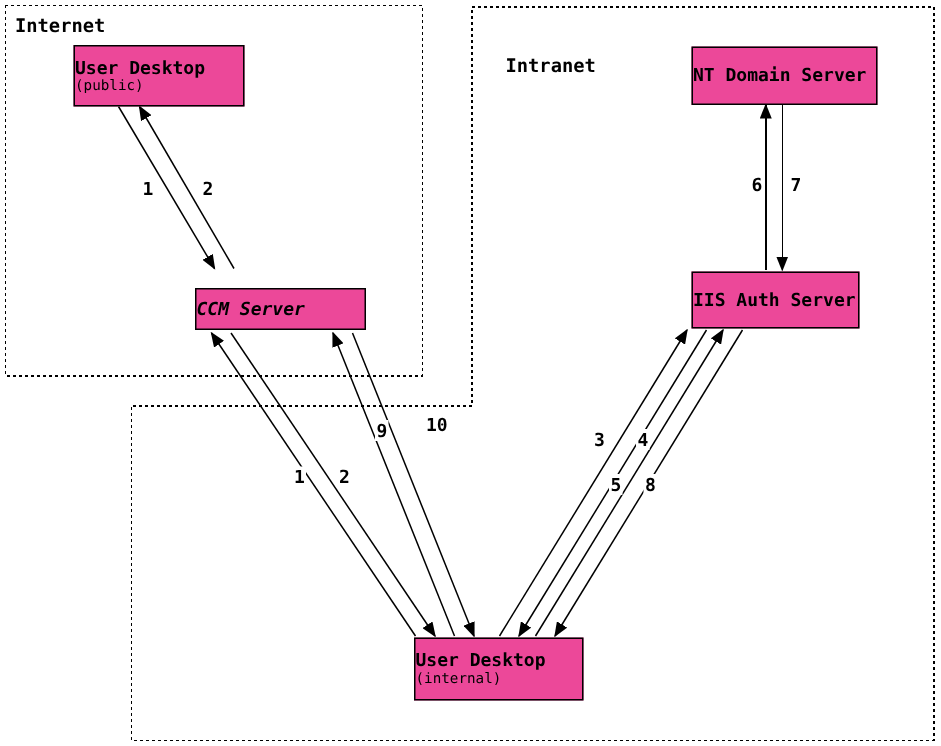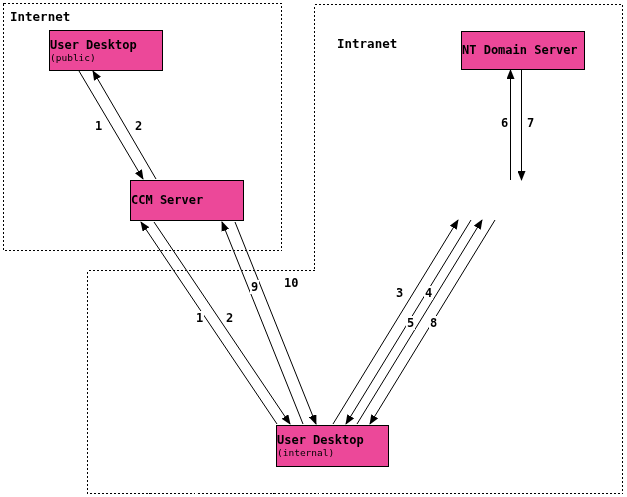--- a/index.html
+++ b/index.html
@@ -92,28 +92,31 @@
   </svg>
 
   <span class="zone-label" style="left:10px; top:9px;">Internet</span>
   <span class="zone-label" style="left:337px; top:12px;margin-top:24px;">Intranet</span>
 
   <div class="node" style="left:49px; top:30px; width:114px; height:41px;">
     <span class="title">User Desktop</span>
     <span class="subtitle">(public)</span>
   </div>
 
-  <div class="node" style="left:130px; top:180px; width:114px; height:41px;">
+  <div class="node" style="left:130px; top:192px; width:114px; height:28px;font-style:italic;">
     <span class="title">CCM Server</span>
   </div>
 
   <div class="node" style="left:461px; top:31px; width:124px; height:39px;">
     <span class="title">NT Domain Server</span>
   </div>
 
+  <div class="node" style="left:461px; top:181px; width:112px; height:38px;">
+    <span class="title">IIS Auth Server</span>
+  </div>
 
   <div class="node" style="left:276px; top:425px; width:113px; height:42px;">
     <span class="title">User Desktop</span>
     <span class="subtitle">(internal)</span>
   </div>
 
   <span class="num" style="left:94px;  top:119px;">1</span>
   <span class="num" style="left:134px; top:119px;">2</span>
   <span class="num" style="left:195px; top:311px;">1</span>
   <span class="num" style="left:225px; top:311px;">2</span>

